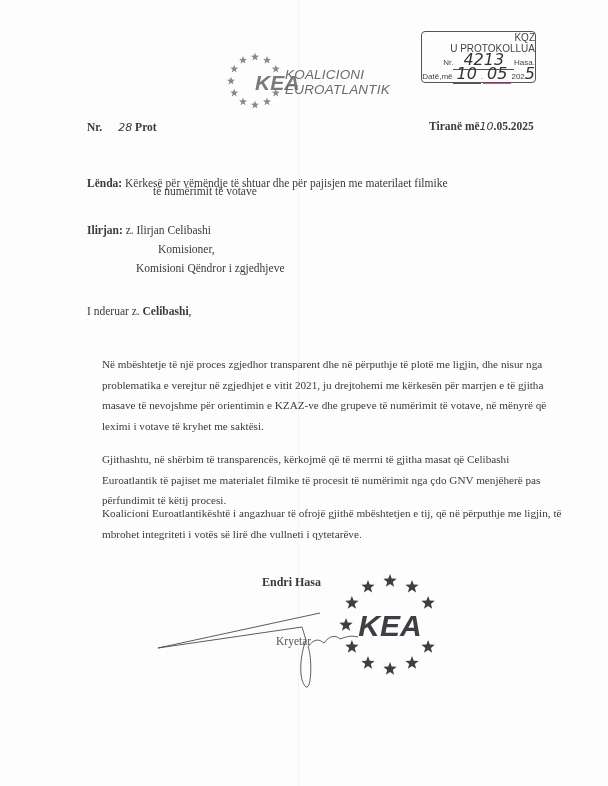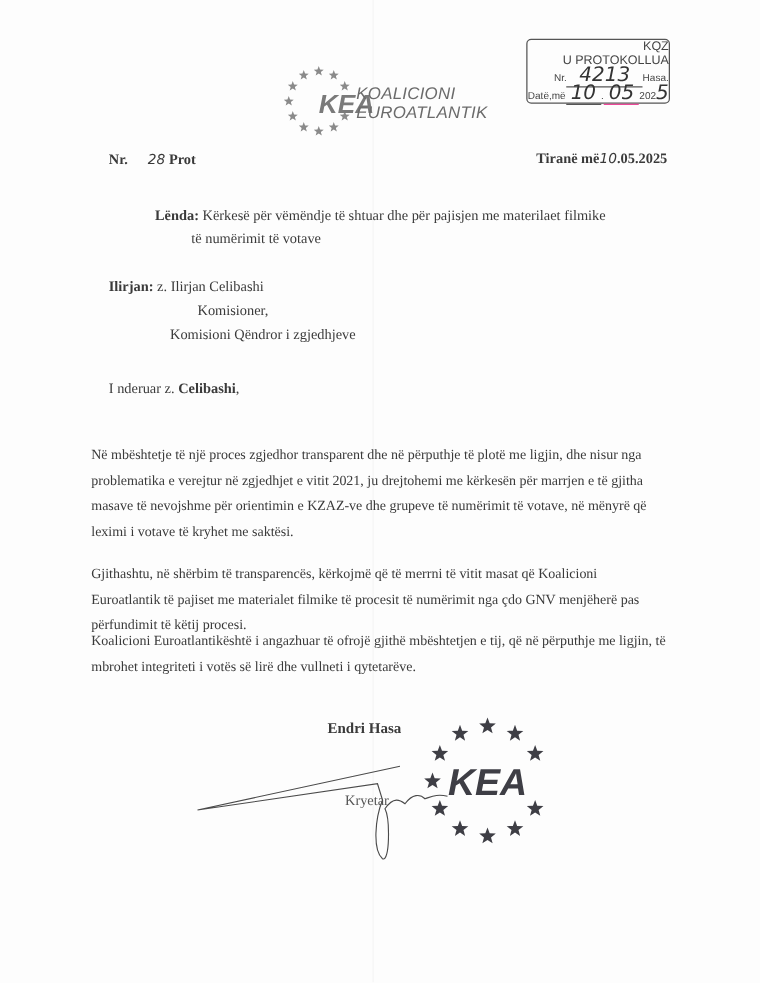--- a/index.html
+++ b/index.html
@@ -13,27 +13,27 @@
   .stamp { left: 421px; top: 31px; width: 113px; height: 50px; border: 1.3px solid #555; border-radius: 4px; font-family: "Liberation Sans", sans-serif; color: #444; text-align: right; font-size: 10px; line-height: 11px; }
   .stamp .row { white-space: nowrap; }
   .stamp .hw { font-family: "DejaVu Sans", sans-serif; font-style: italic; color: #333; font-size: 16px; }
   .stamp .small { font-size: 8px; }
   .nr { left: 87px; top: 121px; font-size: 11.5px; font-weight: bold; }
   .nr .hw { font-style: italic; font-weight: normal; font-family: "DejaVu Sans", sans-serif; font-size: 11px; margin-left: 16px; }
   .date { left: 429px; top: 120px; font-size: 11.5px; font-weight: bold; }
   .date .hw { font-style: italic; font-weight: normal; font-family: "DejaVu Sans", sans-serif; font-size: 11px; }
   .txt { font-size: 11.5px; line-height: 19px; }
   .b { font-weight: bold; }
-  .subject { left: 87px; top: 164px; margin-left: 37px; }
+  .subject { left: 87px; top: 174px; }
   .subject2 { left: 153px; top: 182px; }
   .to { left: 87px; top: 221px; }
   .to2 { left: 136px; top: 240px; margin-left: 22px; }
   .to3 { left: 136px; top: 259px; }
   .greet { left: 87px; top: 302px; }
-  .para { left: 73px; width: 460px; font-size: 11.2px; line-height: 20.5px; }
+  .para { left: 102px; width: 460px; font-size: 11.2px; line-height: 20.5px; }
   .p1 { top: 354px; }
   .p2 { top: 449px; }
   .p3 { top: 503px; }
   .signer { left: 262px; top: 575px; font-size: 12px; font-weight: bold; }
   .title { left: 276px; top: 635px; font-size: 11.5px; color: #555; }
   .sig { left: 150px; top: 595px; width: 230px; height: 100px; }
   .logo-stamp { left: 338px; top: 573px; width: 104px; height: 104px; }
   .fold { left: 298px; top: 0; width: 1px; height: 786px; background: rgba(0,0,0,0.03); }
 </style>
 </head>
@@ -94,21 +94,21 @@
 </div>
 <div class="abs txt to2">Komisioner,</div>
 <div class="abs txt to3">Komisioni Qëndror i zgjedhjeve</div>
 
 <div class="abs txt greet">
   <span>I nderuar z.</span>
   <span class="b">Celibashi</span><span>,</span>
 </div>
 
 <div class="abs para p1">Në mbështetje të një proces zgjedhor transparent dhe në përputhje të plotë me ligjin, dhe nisur nga problematika e verejtur në zgjedhjet e vitit 2021, ju drejtohemi me kërkesën për  marrjen e të gjitha masave të nevojshme për orientimin e KZAZ-ve dhe grupeve të numërimit të votave, në mënyrë që leximi i votave të kryhet me saktësi.</div>
-<div class="abs para p2">Gjithashtu, në shërbim të transparencës, kërkojmë që të merrni të vitit masat që Koalicioni Euroatlantik të pajiset me materialet filmike të procesit të numërimit nga çdo GNV menjëherë pas përfundimit të këtij procesi.</div>
+<div class="abs para p2">Gjithashtu, në shërbim të transparencës, kërkojmë që të merrni të gjitha masat që Celibashi Euroatlantik të pajiset me materialet filmike të procesit të numërimit nga çdo GNV menjëherë pas përfundimit të këtij procesi.</div>
 <div class="abs para p3">Koalicioni Euroatlantikështë i angazhuar të ofrojë gjithë mbështetjen e tij, që  në përputhje me ligjin, të mbrohet integriteti i votës së lirë dhe vullneti i qytetarëve.</div>
 
 <div class="abs signer">Endri Hasa</div>
 <div class="abs title">Kryetar</div>
 
 <svg class="abs sig" viewBox="0 0 230 100">
   <path d="M8 53 L170 18 M8 53 L152 32 L156 45 C150 60,148 85,156 92 C162 95,162 60,158 52 C165 42,170 45,174 48 C180 40,186 40,190 44 C196 42,200 40,208 42" fill="none" stroke="#4a4a4a" stroke-width="0.9"></path>
 </svg>
 
 <svg class="abs logo-stamp" viewBox="0 0 104 104">

